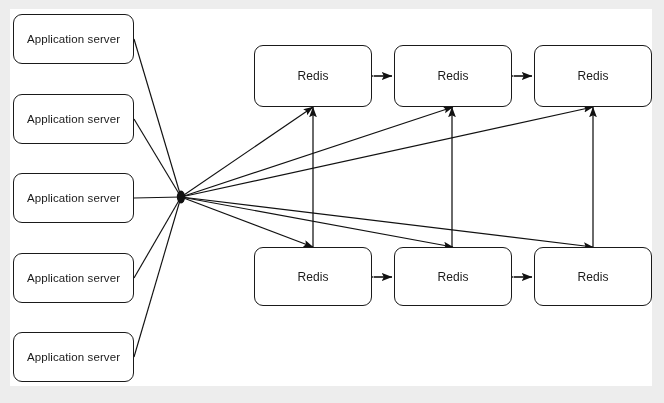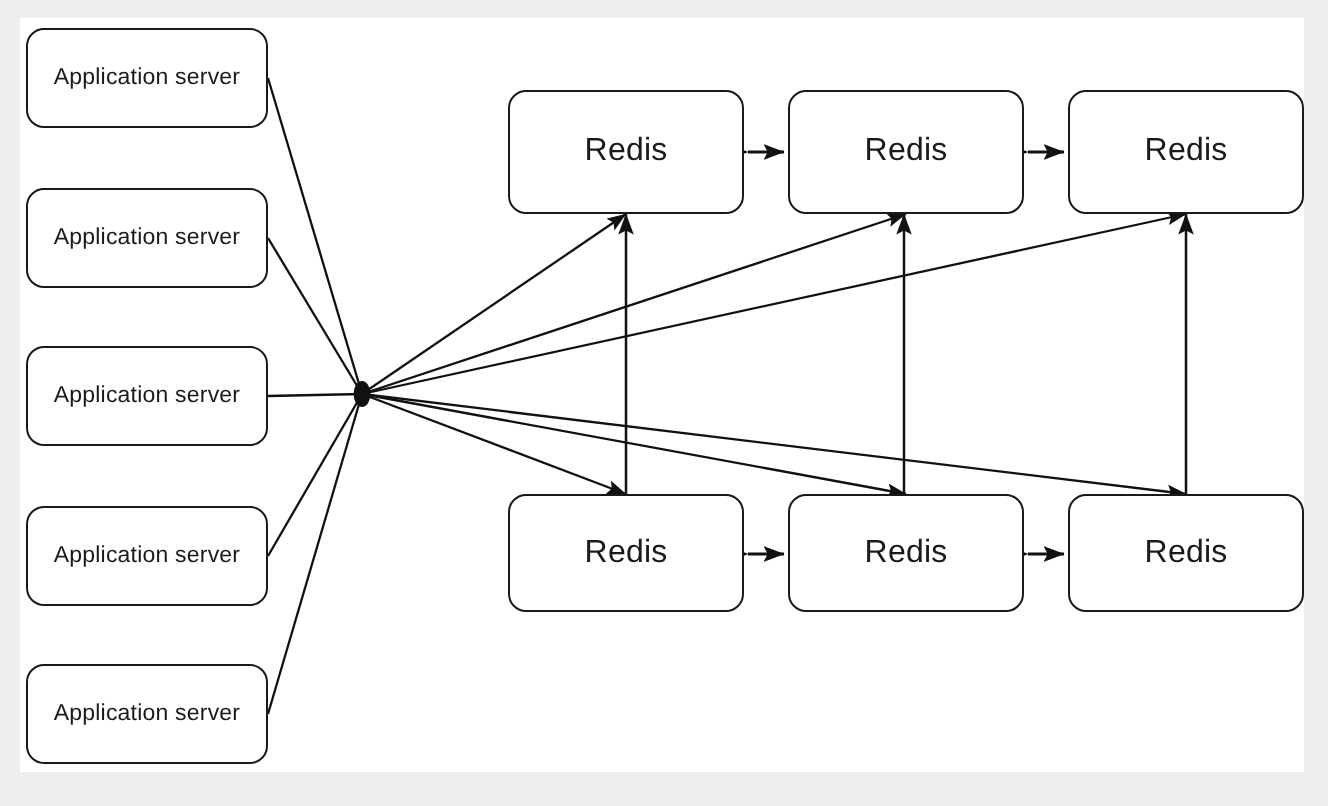--- a/index.html
+++ b/index.html
@@ -42,21 +42,21 @@
     display: flex;
     align-items: center;
     justify-content: center;
     color: #1a1a1a;
     letter-spacing: 0.1px;
   }
   .node-app {
     font-size: 11.5px;
   }
   .node-redis {
-    font-size: 16px;
+    font-size: 12px;
   }
   .node-label {
     pointer-events: none;
     white-space: nowrap;
   }
 </style>
 </head>
 <body>
 
 <div id="page">

